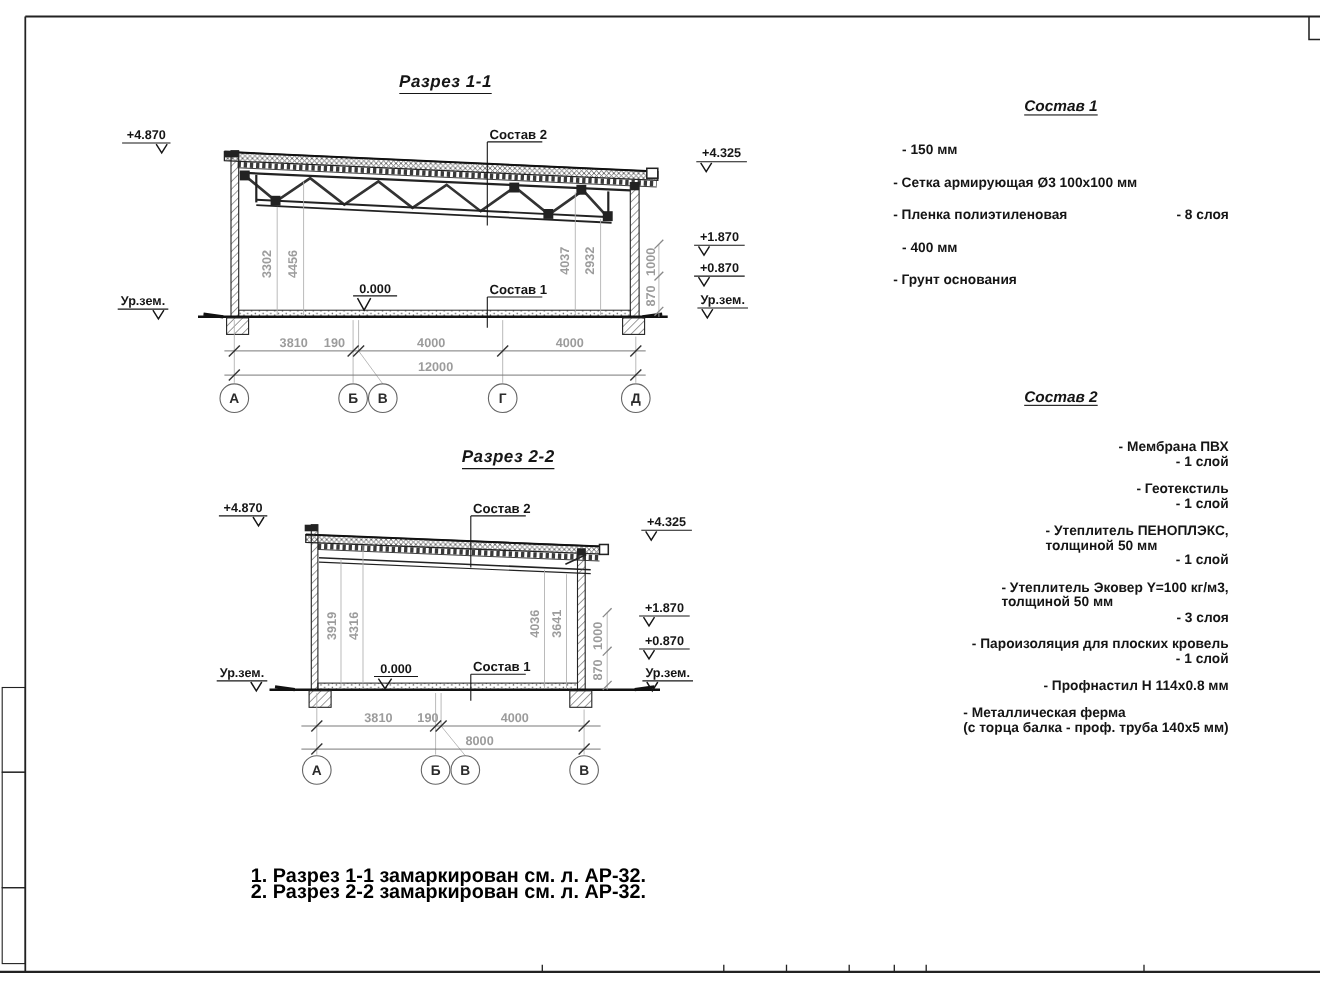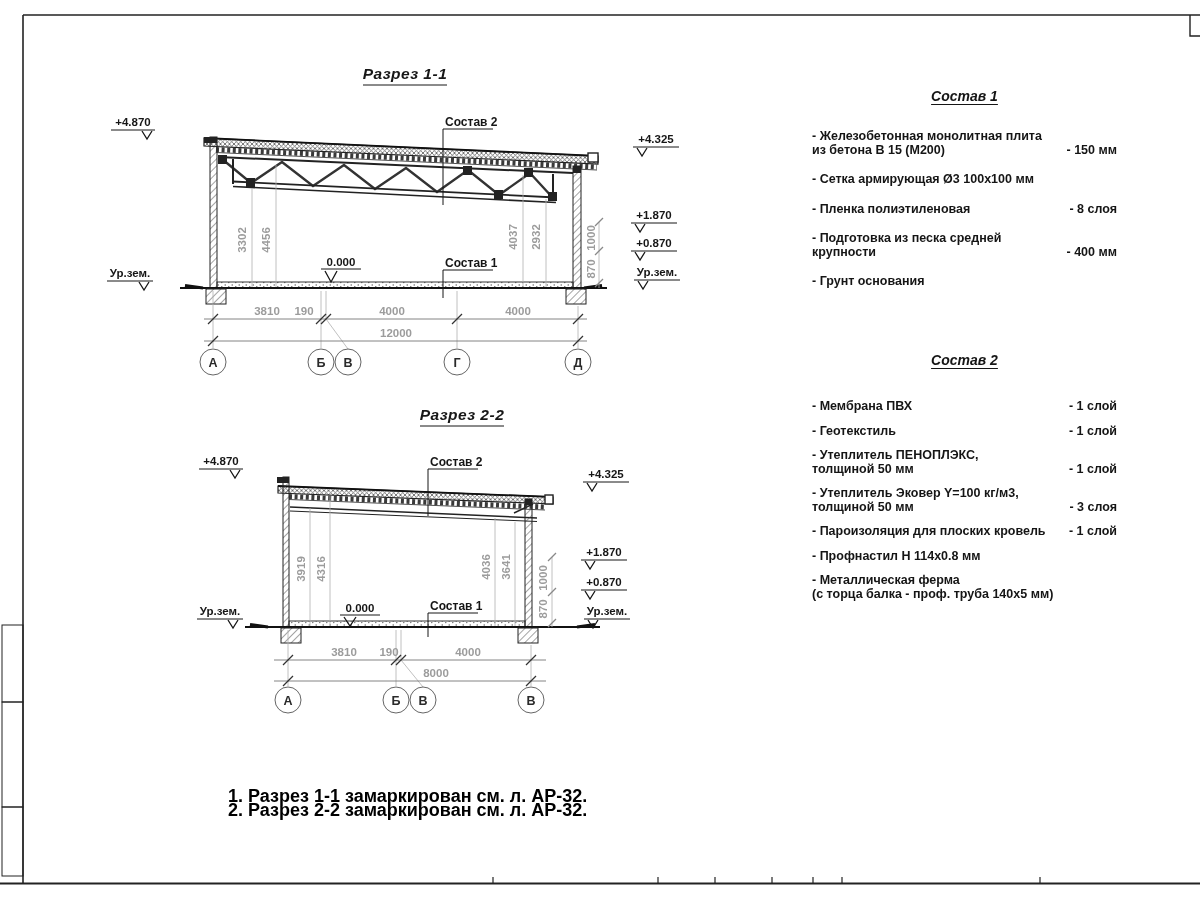--- a/index.html
+++ b/index.html
@@ -9,21 +9,21 @@
   .t-dim{fill:#9c9c9c;font-size:11.5px;}
   .t-lvl{fill:#161616;font-size:11.5px;}
   .t-lbl{fill:#161616;font-size:12px;}
   .t-bub{fill:#2a2a2a;font-size:12.5px;}
   .t-title{fill:#161616;font-size:15.5px;font-style:italic;letter-spacing:.5px;}
   .comp{position:absolute;width:305px;color:#151515;}
   .comp-title{text-align:center;font-style:italic;font-size:14px;text-decoration:underline;
               text-underline-offset:3px;margin-bottom:26px;}
   .comp-row{display:flex;justify-content:space-between;align-items:flex-end;}
   .comp1 .comp-row{margin-bottom:16px;}
-  .comp2 .comp-row{margin-bottom:11px;}
+  .comp2 .comp-row{margin-bottom:11px;flex-direction:column;}
   .comp-text{white-space:pre-line;font-size:12.5px;line-height:13.5px;}
   .comp-val{font-size:12.5px;line-height:13.5px;white-space:nowrap;padding-left:8px;text-align:center;}
   .notes{position:absolute;left:228px;top:789px;font-size:18px;line-height:14px;color:#000000;}
 </style>
 </head>
 <body>
 
 <div class="sheet">
 
 <svg width="1200" height="900" viewBox="0 0 1200 900">
@@ -312,35 +312,31 @@
       <text class="t-bub" x="396" y="704.5" text-anchor="middle">Б</text>
       <text class="t-bub" x="423" y="704.5" text-anchor="middle">В</text>
       <text class="t-bub" x="531" y="704.5" text-anchor="middle">В</text>
     </g>
   </g>
 </svg>
 
 <div class="comp comp1" style="left:812px;top:88px;">
   <div class="comp-title">Состав 1</div>
   <div class="comp-row">
-    <div class="comp-text">- Железобетонная  монолитная плита
-из бетона В 15 (М200)</div>
     <div class="comp-val">- 150 мм</div>
   </div>
   <div class="comp-row">
     <div class="comp-text">- Сетка армирующая Ø3 100x100 мм</div>
     <div class="comp-val"></div>
   </div>
   <div class="comp-row">
     <div class="comp-text">- Пленка полиэтиленовая</div>
     <div class="comp-val">-  8 слоя</div>
   </div>
   <div class="comp-row">
-    <div class="comp-text">- Подготовка из песка средней
-крупности</div>
     <div class="comp-val">- 400 мм</div>
   </div>
   <div class="comp-row">
     <div class="comp-text">- Грунт основания</div>
     <div class="comp-val"></div>
   </div>
 </div>
 
 <div class="comp comp2" style="left:812px;top:352px;">
   <div class="comp-title" style="margin-bottom:32px;">Состав 2</div>

